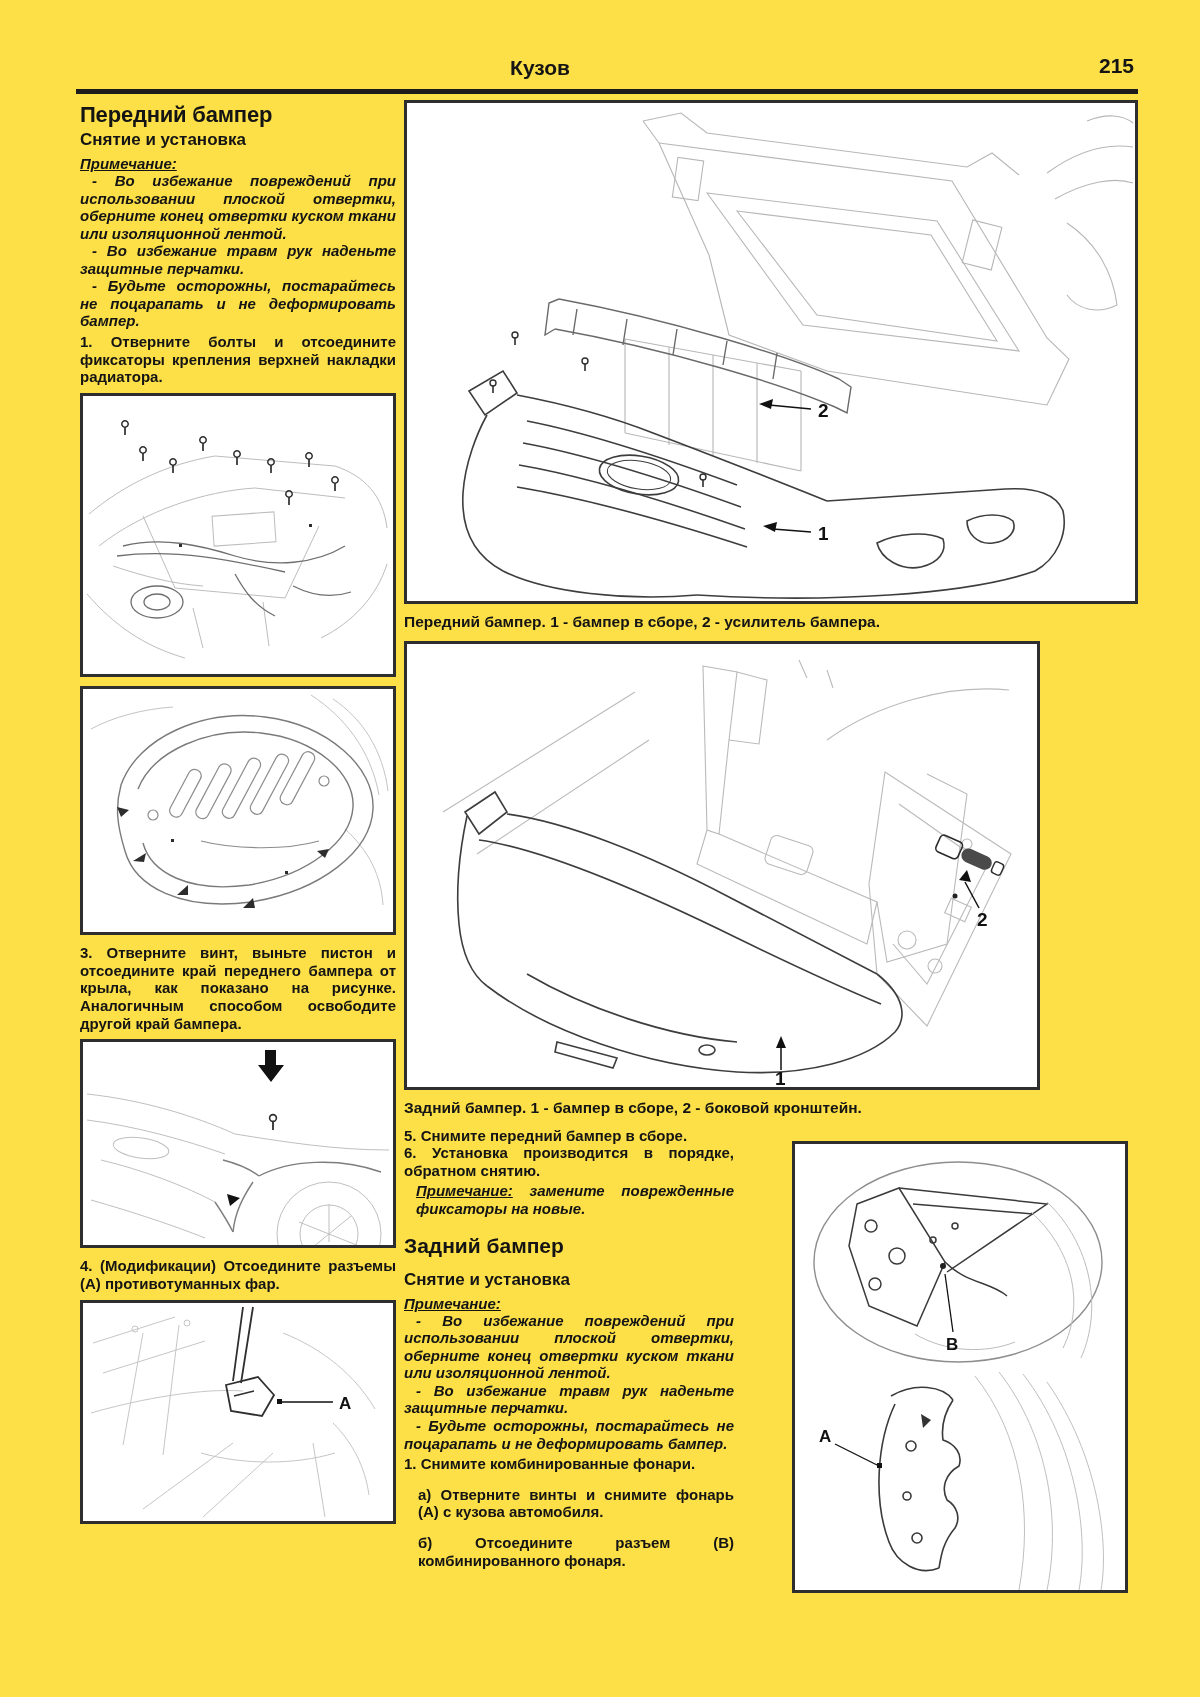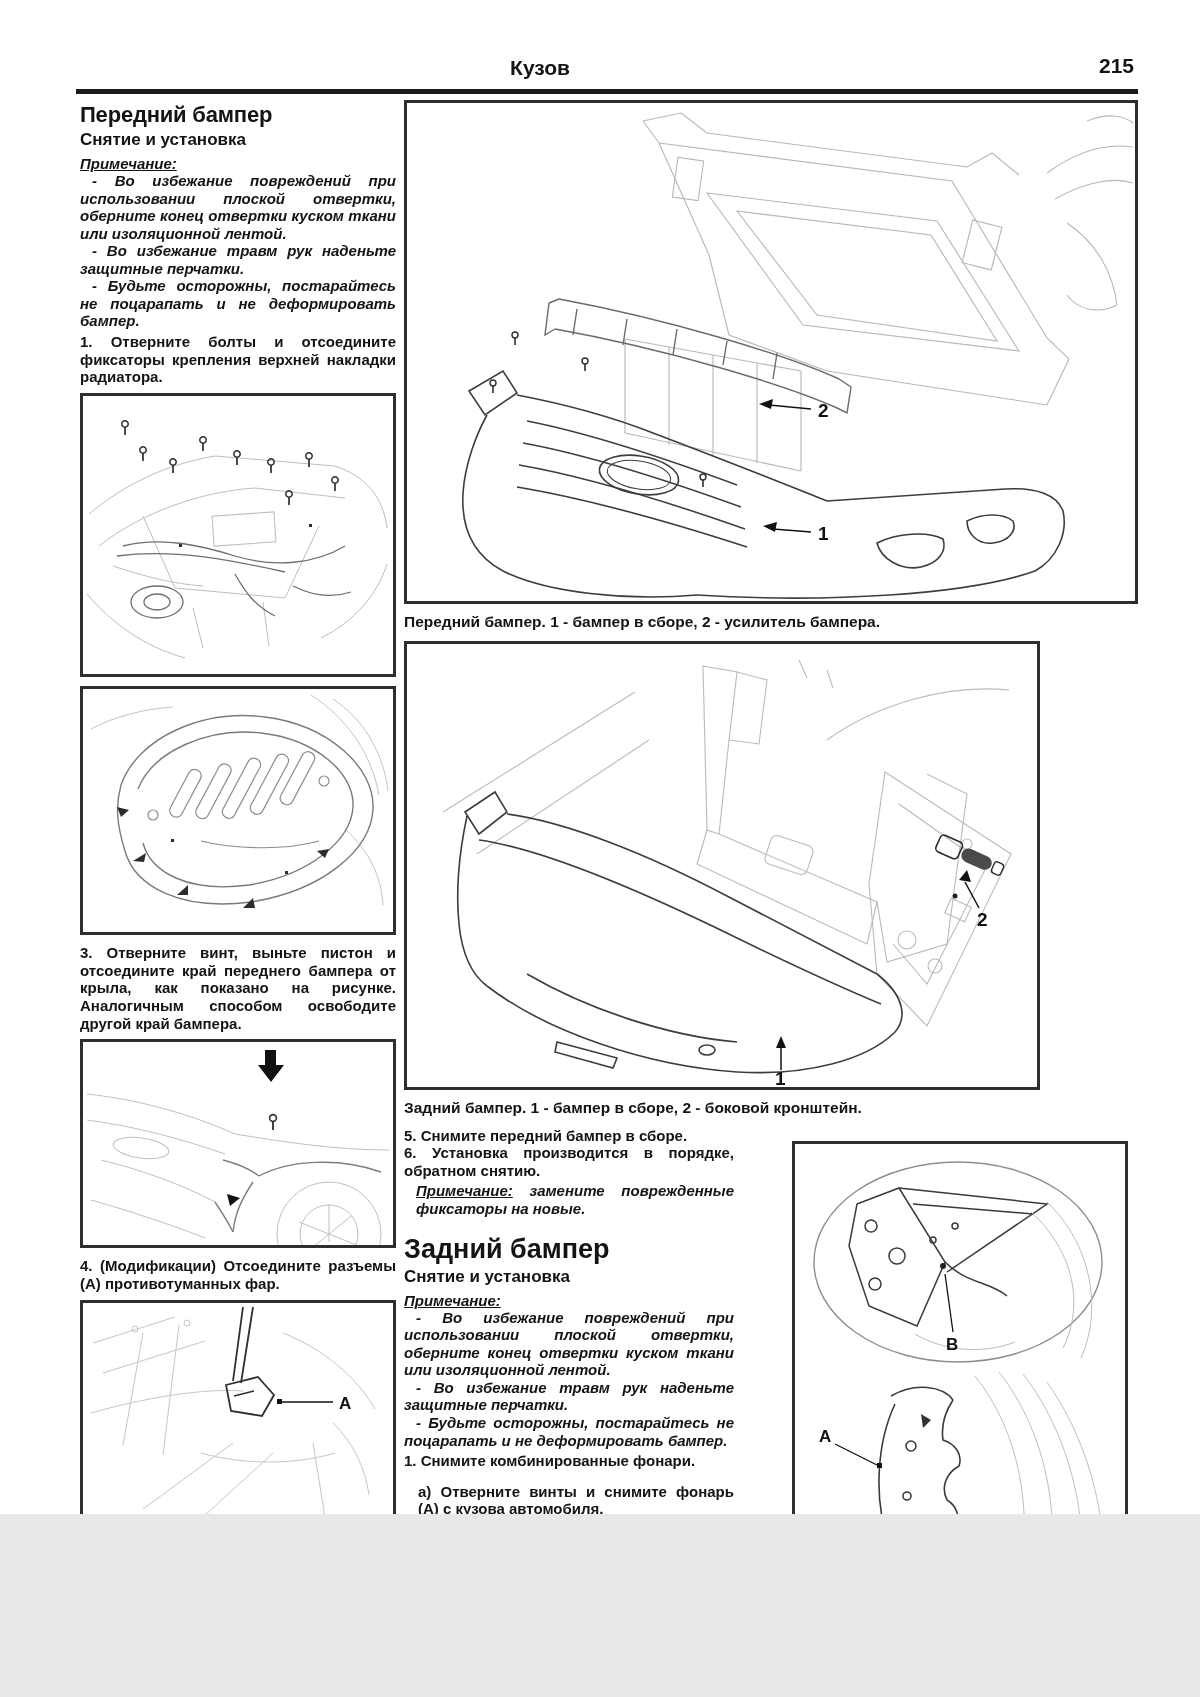--- a/index.html
+++ b/index.html
@@ -1,16 +1,16 @@
 <!DOCTYPE html>
 <html><head>
 <meta charset="utf-8">
 <style>
   html,body{margin:0;padding:0;background:#e8e8e8;}
-  .page{position:relative;width:1200px;height:1514px;background:#ffffff;margin:0 auto;
+  .page{position:relative;width:1200px;height:1697px;background:#fde047;margin:0 auto;
         font-family:"Liberation Sans",sans-serif;color:#141414;overflow:hidden;}
   
   .hdr-title{position:absolute;top:56px;left:0;right:120px;text-align:center;
              font-size:21px;font-weight:bold;}
   .hdr-num{position:absolute;top:54px;right:66px;font-size:21px;font-weight:bold;}
   .hdr-rule{position:absolute;top:89px;left:76px;right:62px;height:5px;background:#1c1c1c;}
   
   .col-left{position:absolute;left:80px;top:102px;width:316px;}
   .col-right{position:absolute;left:404px;top:100px;width:734px;}
   h1.sec{font-size:22px;font-weight:bold;margin:0 0 2px 0;letter-spacing:-.2px;}
@@ -20,21 +20,21 @@
   .note{font-size:15px;font-weight:bold;font-style:italic;line-height:1.17;text-align:justify;
         text-indent:12px;margin:0;}
   .step{font-size:15px;font-weight:bold;line-height:1.18;text-align:justify;margin:3px 0 4px 0;}
   .substep{font-size:15px;font-weight:bold;line-height:1.18;text-align:justify;margin:13px 0 1px 14px;}
   .fig{border:3px solid #2e2e2e;background:#fff;margin:7px 0 9px 0;font-size:0;line-height:0;}
   .caption{font-size:15.5px;font-weight:bold;margin:4px 0 10px 0;line-height:1.15;}
   .bottom-row{display:flex;gap:58px;align-items:flex-start;}
   .bottom-text{width:330px;}
   .inline-note{font-size:15px;font-weight:bold;font-style:italic;line-height:1.2;text-align:justify;margin:2px 0 0 12px;}
   .inline-note .u{text-decoration:underline;}
-  h1.sec2{font-size:27px;font-weight:bold;margin:16px 0 2px 0;}
+  h1.sec2{font-size:21px;font-weight:bold;margin:16px 0 12px 0;}
   svg text{font-family:"Liberation Sans",sans-serif;font-weight:bold;fill:#111;}
 </style>
 </head>
 <body>
 
 <div class="page">
 
   <div class="hdr-title">Кузов</div>
   <div class="hdr-num">215</div>
   <div class="hdr-rule"></div>

